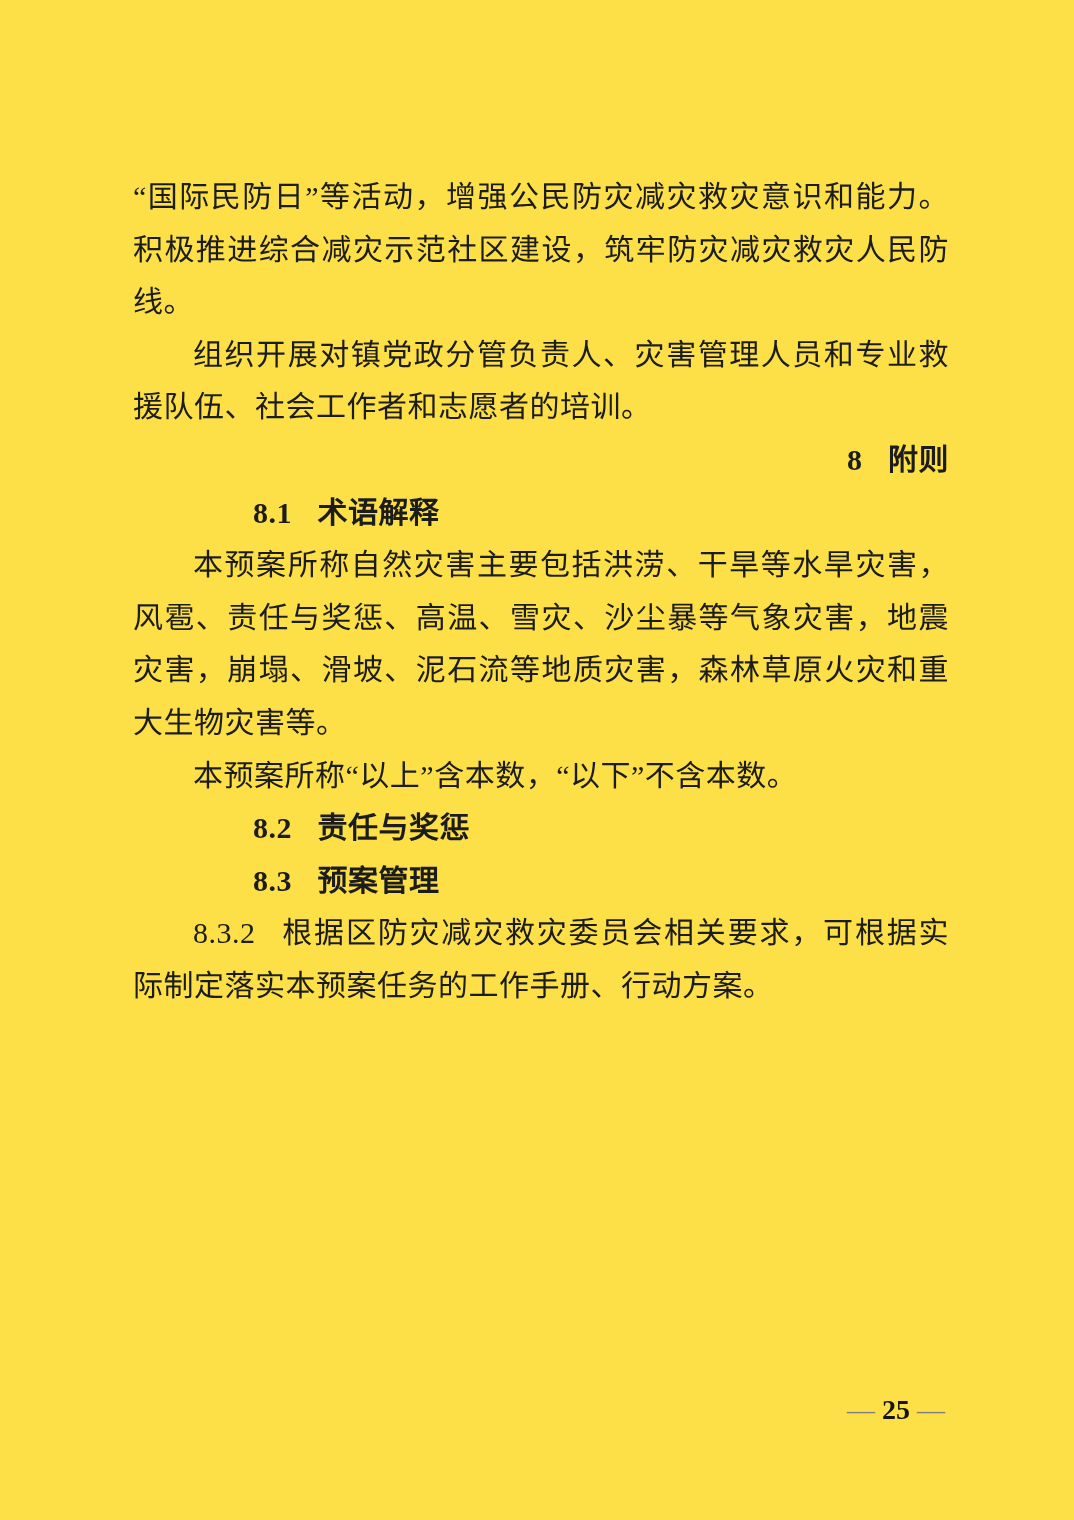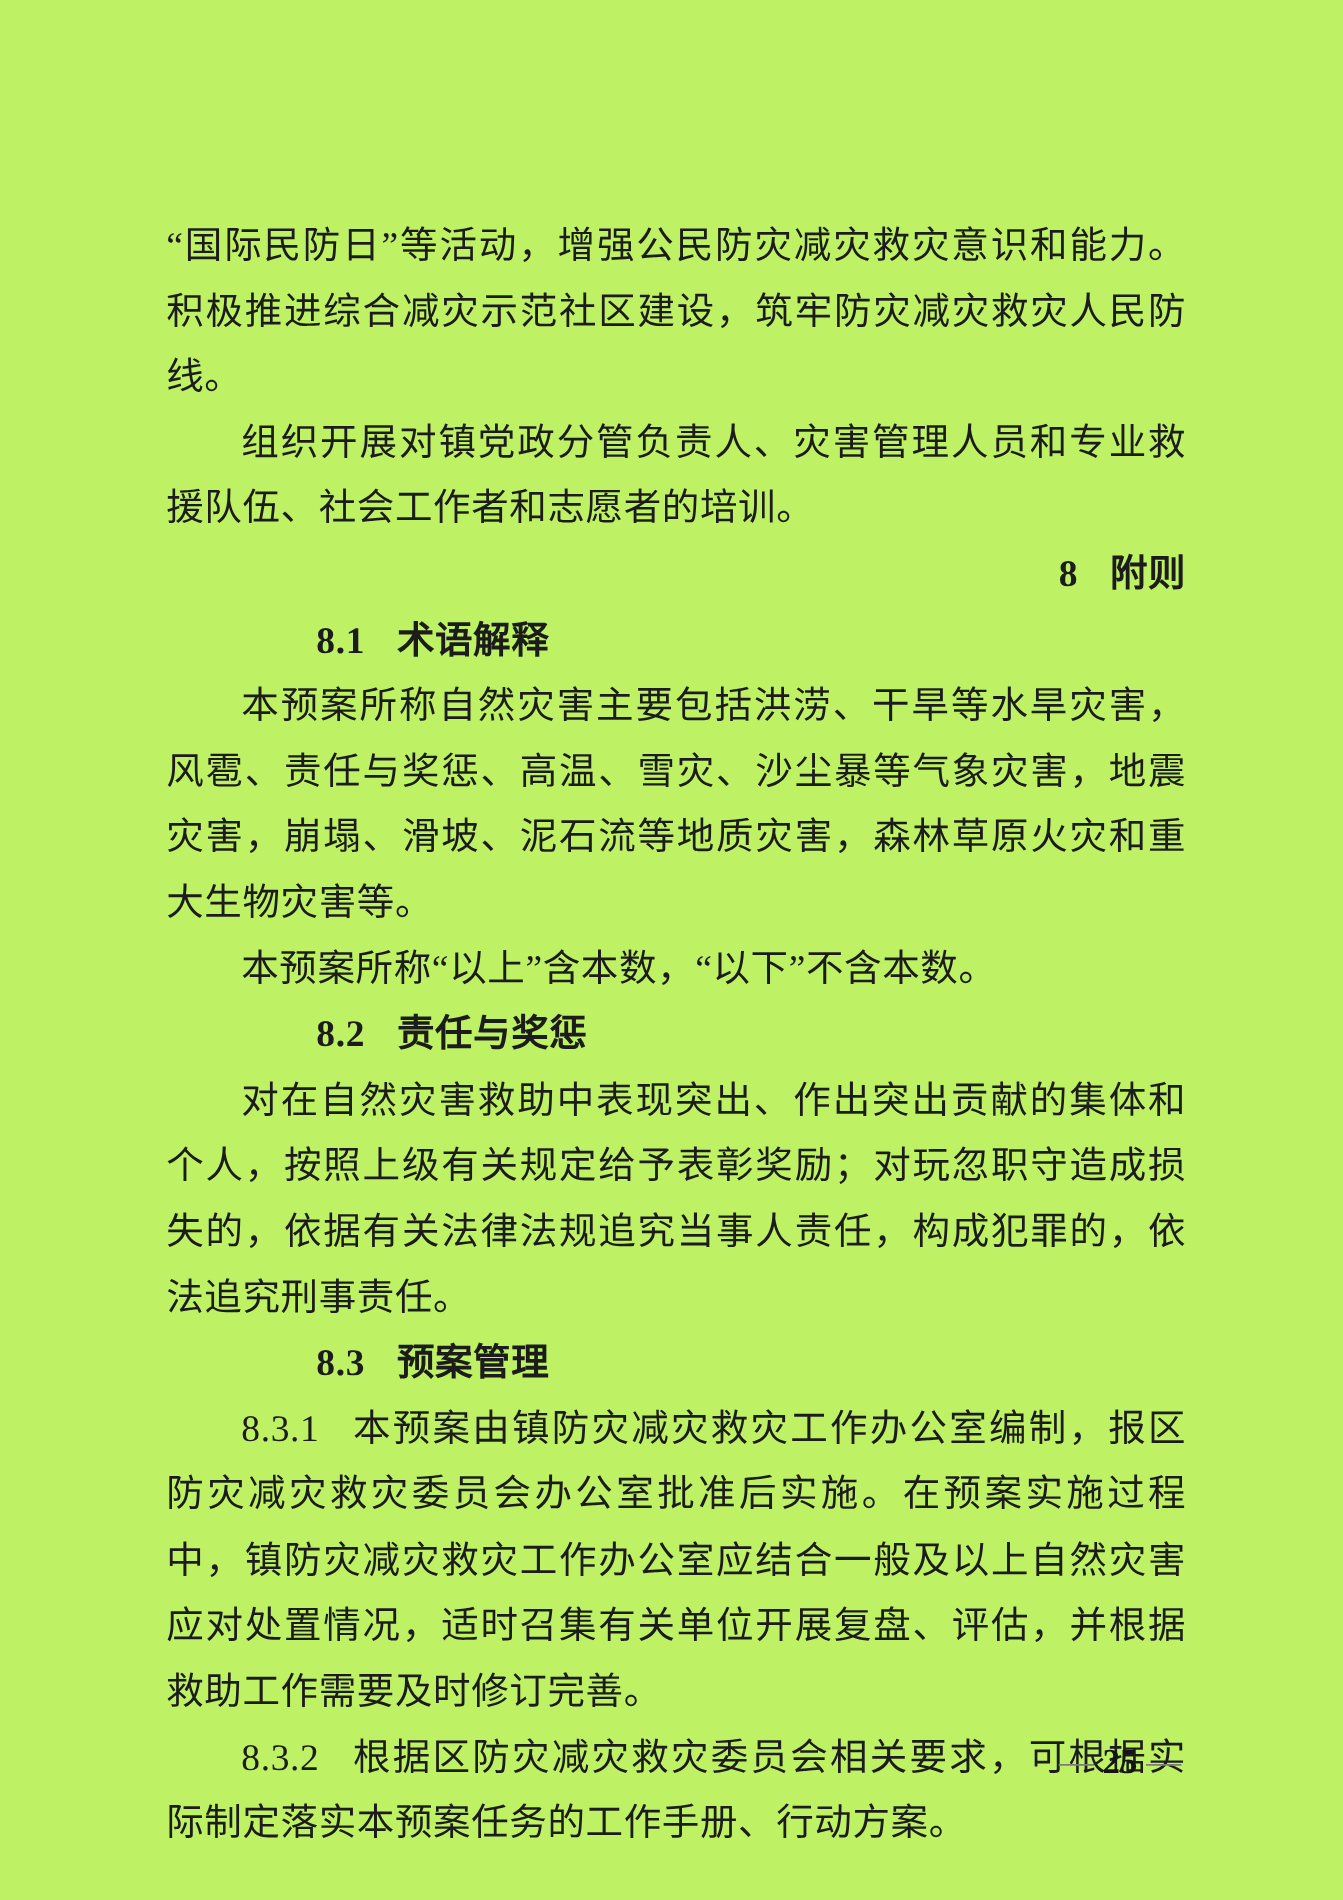--- a/index.html
+++ b/index.html
@@ -4,21 +4,21 @@
 <style>
   html, body {
     margin: 0;
     padding: 0;
     background: #ffffff;
   }
   .page {
     position: relative;
     width: 1074px;
     height: 1520px;
-    background: #bef264;
+    background: #fde047;
     overflow: hidden;
     font-family: "Liberation Serif", "DejaVu Serif", serif;
     color: #1c1c1c;
   }
   .content {
     position: absolute;
     left: 133px;
     top: 171px;
     width: 816px;
     font-size: 30px;
@@ -95,29 +95,25 @@
     </h3>
 
     <p class="para">本预案所称自然灾害主要包括洪涝、干旱等水旱灾害，风雹、责任与奖惩、高温、雪灾、沙尘暴等气象灾害，地震灾害，崩塌、滑坡、泥石流等地质灾害，森林草原火灾和重大生物灾害等。</p>
 
     <p class="para">本预案所称“以上”含本数，“以下”不含本数。</p>
 
     <h3 class="sec-h2">
       <span class="sec-num">8.2</span><span>责任与奖惩</span>
     </h3>
 
-    <p class="para">对在自然灾害救助中表现突出、作出突出贡献的集体和个人，按照上级有关规定给予表彰奖励；对玩忽职守造成损失的，依据有关法律法规追究当事人责任，构成犯罪的，依法追究刑事责任。</p>
 
     <h3 class="sec-h2">
       <span class="sec-num">8.3</span><span>预案管理</span>
     </h3>
 
-    <p class="para">
-      <span class="clause-num">8.3.1</span><span>本预案由镇防灾减灾救灾工作办公室编制，报区防灾减灾救灾委员会办公室批准后实施。在预案实施过程中，镇防灾减灾救灾工作办公室应结合一般及以上自然灾害应对处置情况，适时召集有关单位开展复盘、评估，并根据救助工作需要及时修订完善。</span>
-    </p>
 
     <p class="para">
       <span class="clause-num">8.3.2</span><span>根据区防灾减灾救灾委员会相关要求，可根据实际制定落实本预案任务的工作手册、行动方案。</span>
     </p>
 
   </div>
 
   <div class="footer">
     <span class="dash">—</span><span class="pagenum">25</span><span class="dash">—</span>
   </div>

